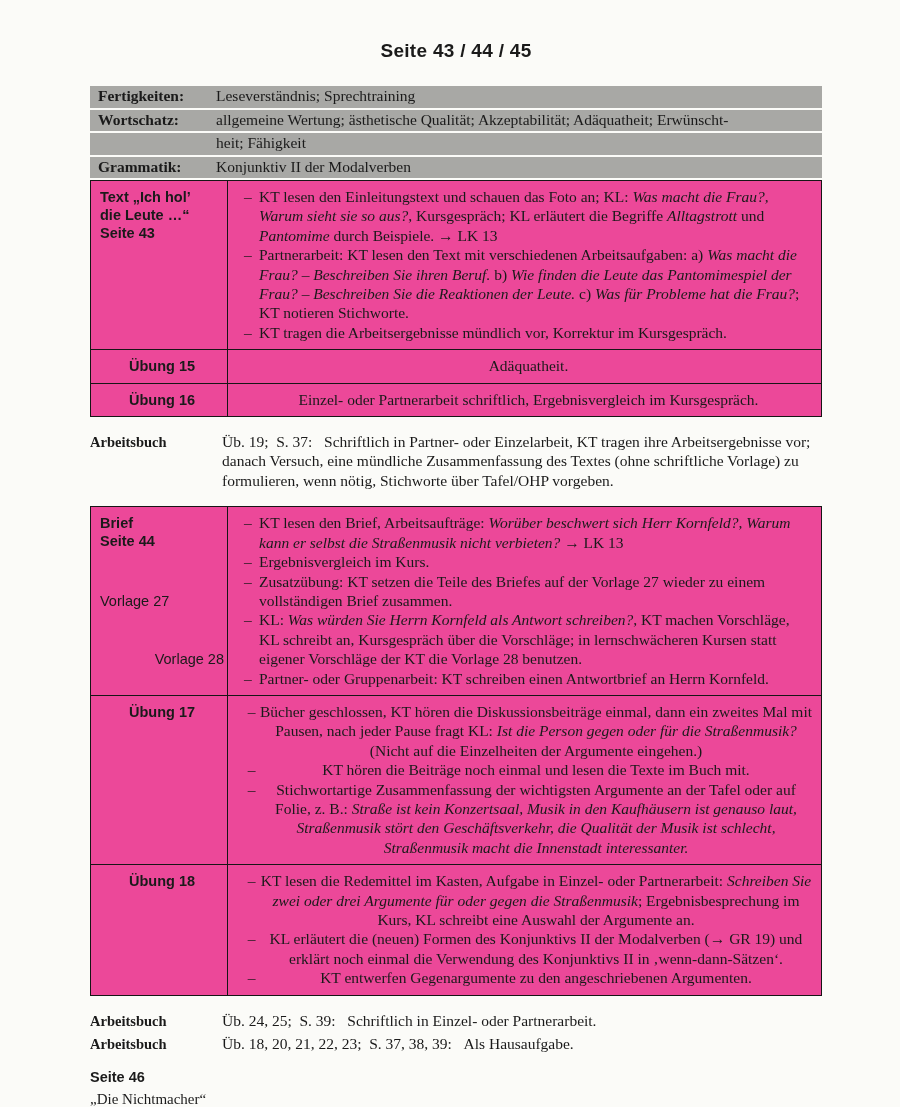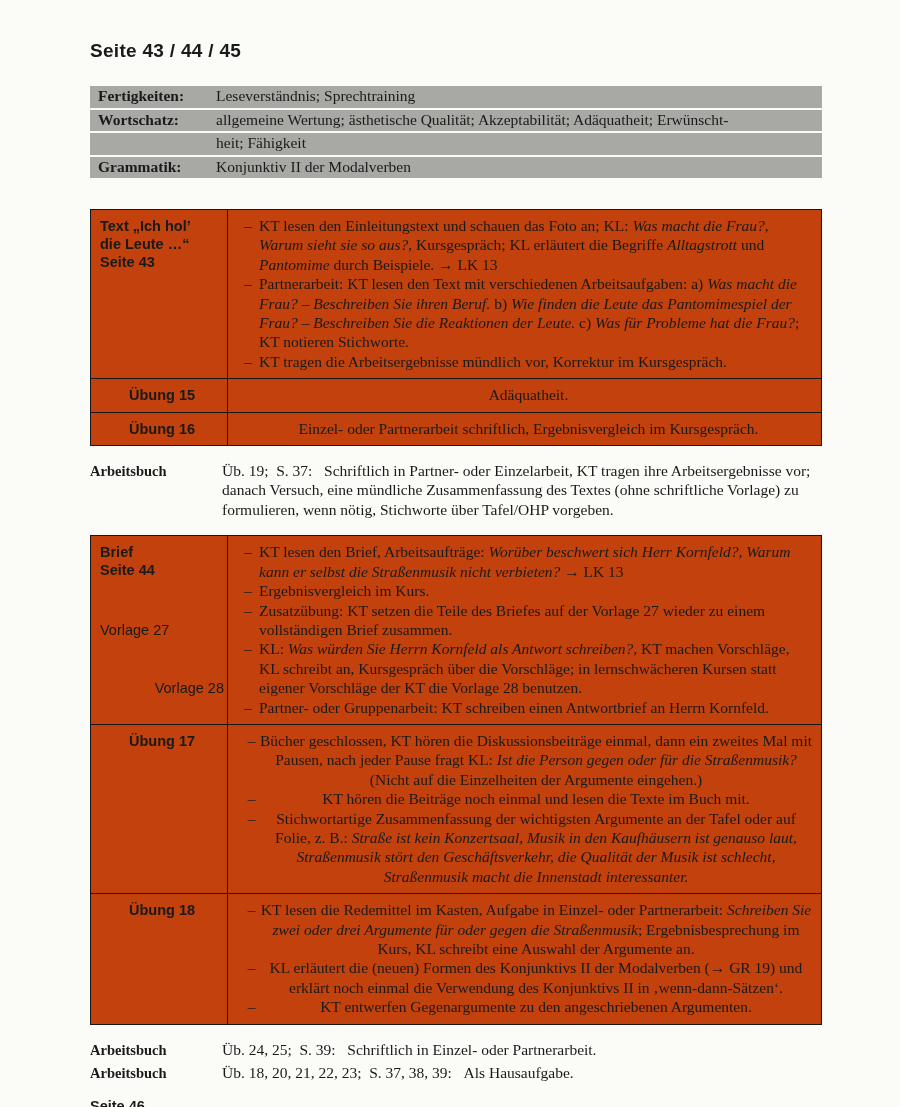--- a/index.html
+++ b/index.html
@@ -6,34 +6,34 @@
   body {
     width: 900px; height: 1107px; overflow: hidden;
     background: #fbfbf8; color: #1a1a1a;
     font-family: "Liberation Serif", serif;
   }
   .page { padding: 40px 78px 0 90px; }
 
   .heading {
     font-family: "Liberation Sans", sans-serif;
     font-weight: 700; font-size: 19px; letter-spacing: .3px;
-    text-align: left; margin-bottom: 24px;
+    text-align: center; margin-bottom: 24px;
   }
 
   
-  .skills { margin-bottom: 31px; border-radius: 9px; }
+  .skills { margin-bottom: 2px; border-radius: 9px; }
   .skills-row {
     display: flex; background: #a8a8a5; margin-bottom: 2px;
     padding: 1px 6px 2px 8px; font-size: 15.5px; line-height: 18.5px;
   }
   .skills-label { flex: 0 0 118px; font-weight: 700; }
   .skills-value { flex: 1; }
 
   
-  .atable { border: 1.6px solid #161616; margin-bottom: 15px; background: #c2410c; }
+  .atable { border: 1.6px solid #161616; margin-bottom: 15px; background: #ec4899; }
   .trow { display: flex; }
   .trow + .trow { border-top: 1.2px solid #161616; text-align: center; }
   .lcell {
     flex: 0 0 124px; border-right: 1.2px solid #161616;
     padding: 7px 3px 7px 9px;
     font-family: "Liberation Sans", sans-serif;
     font-size: 14.5px; line-height: 18px;
   }
   .lcell .bold { font-weight: 700; }
   .rcell { flex: 1; padding: 6px 8px 7px 16px; font-size: 15.5px; line-height: 19.4px; }

